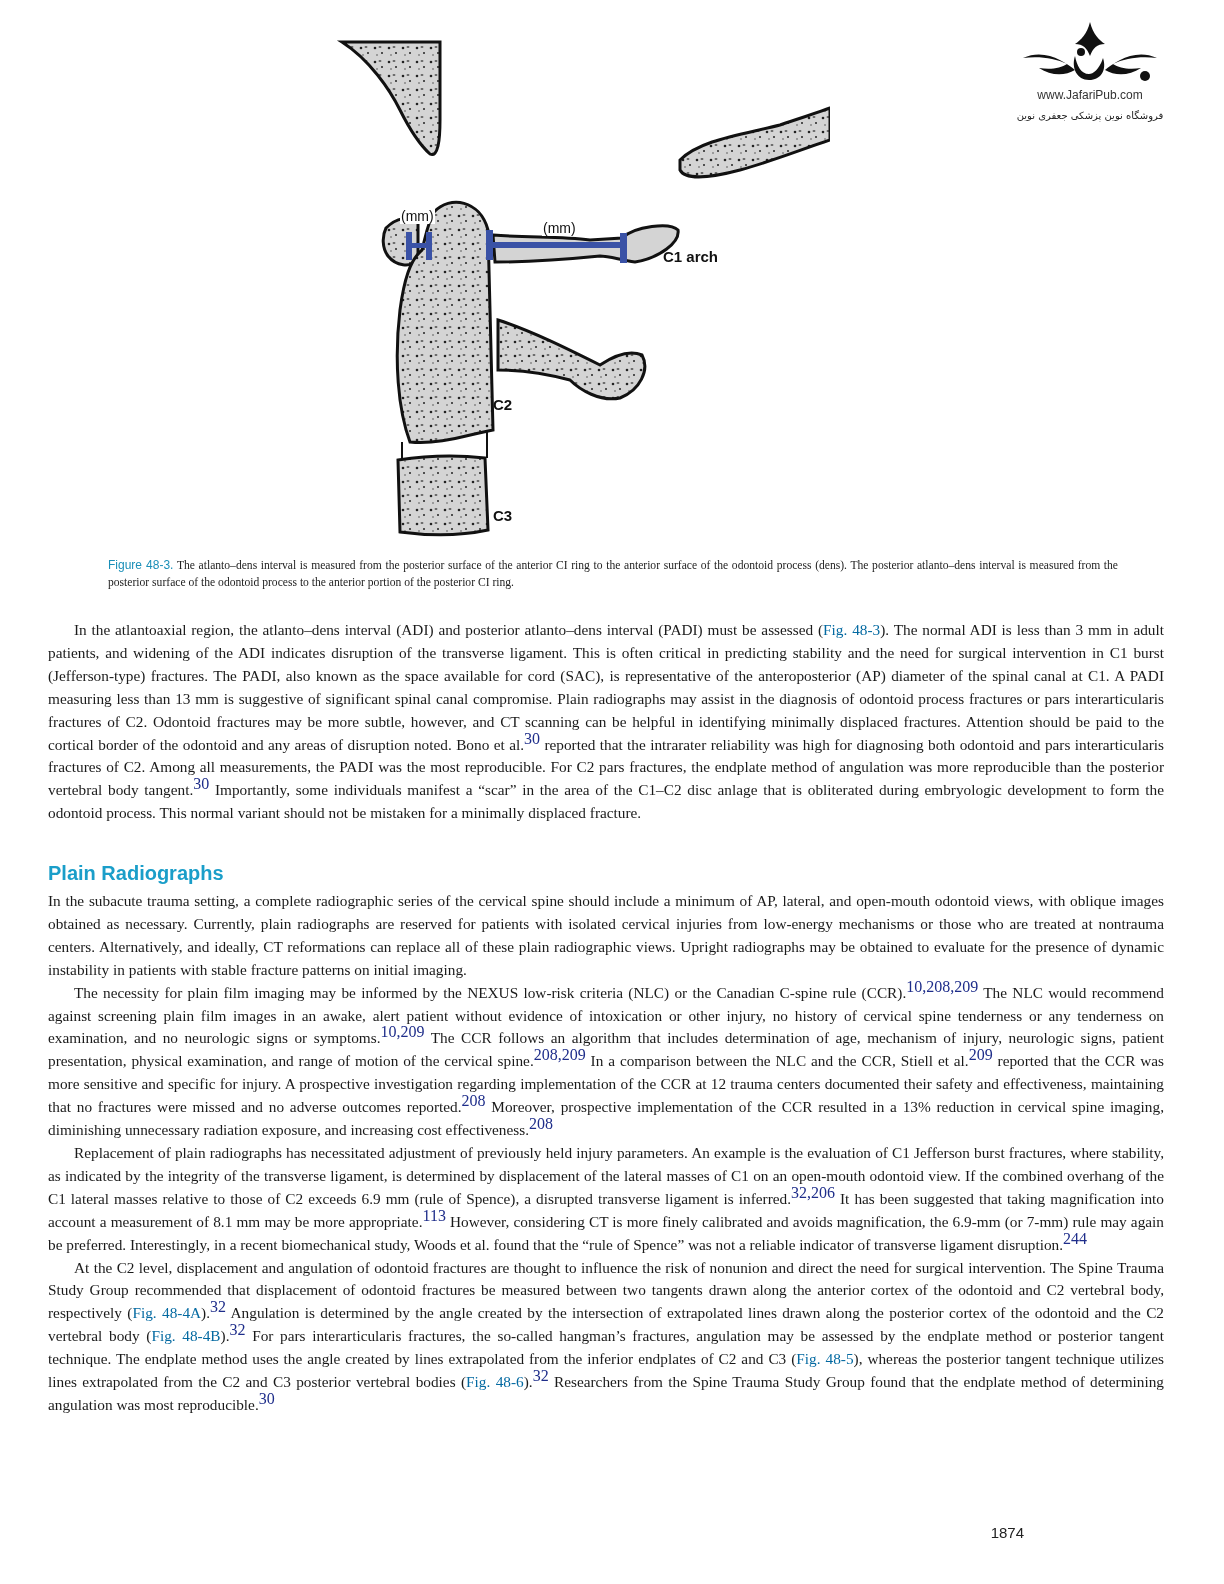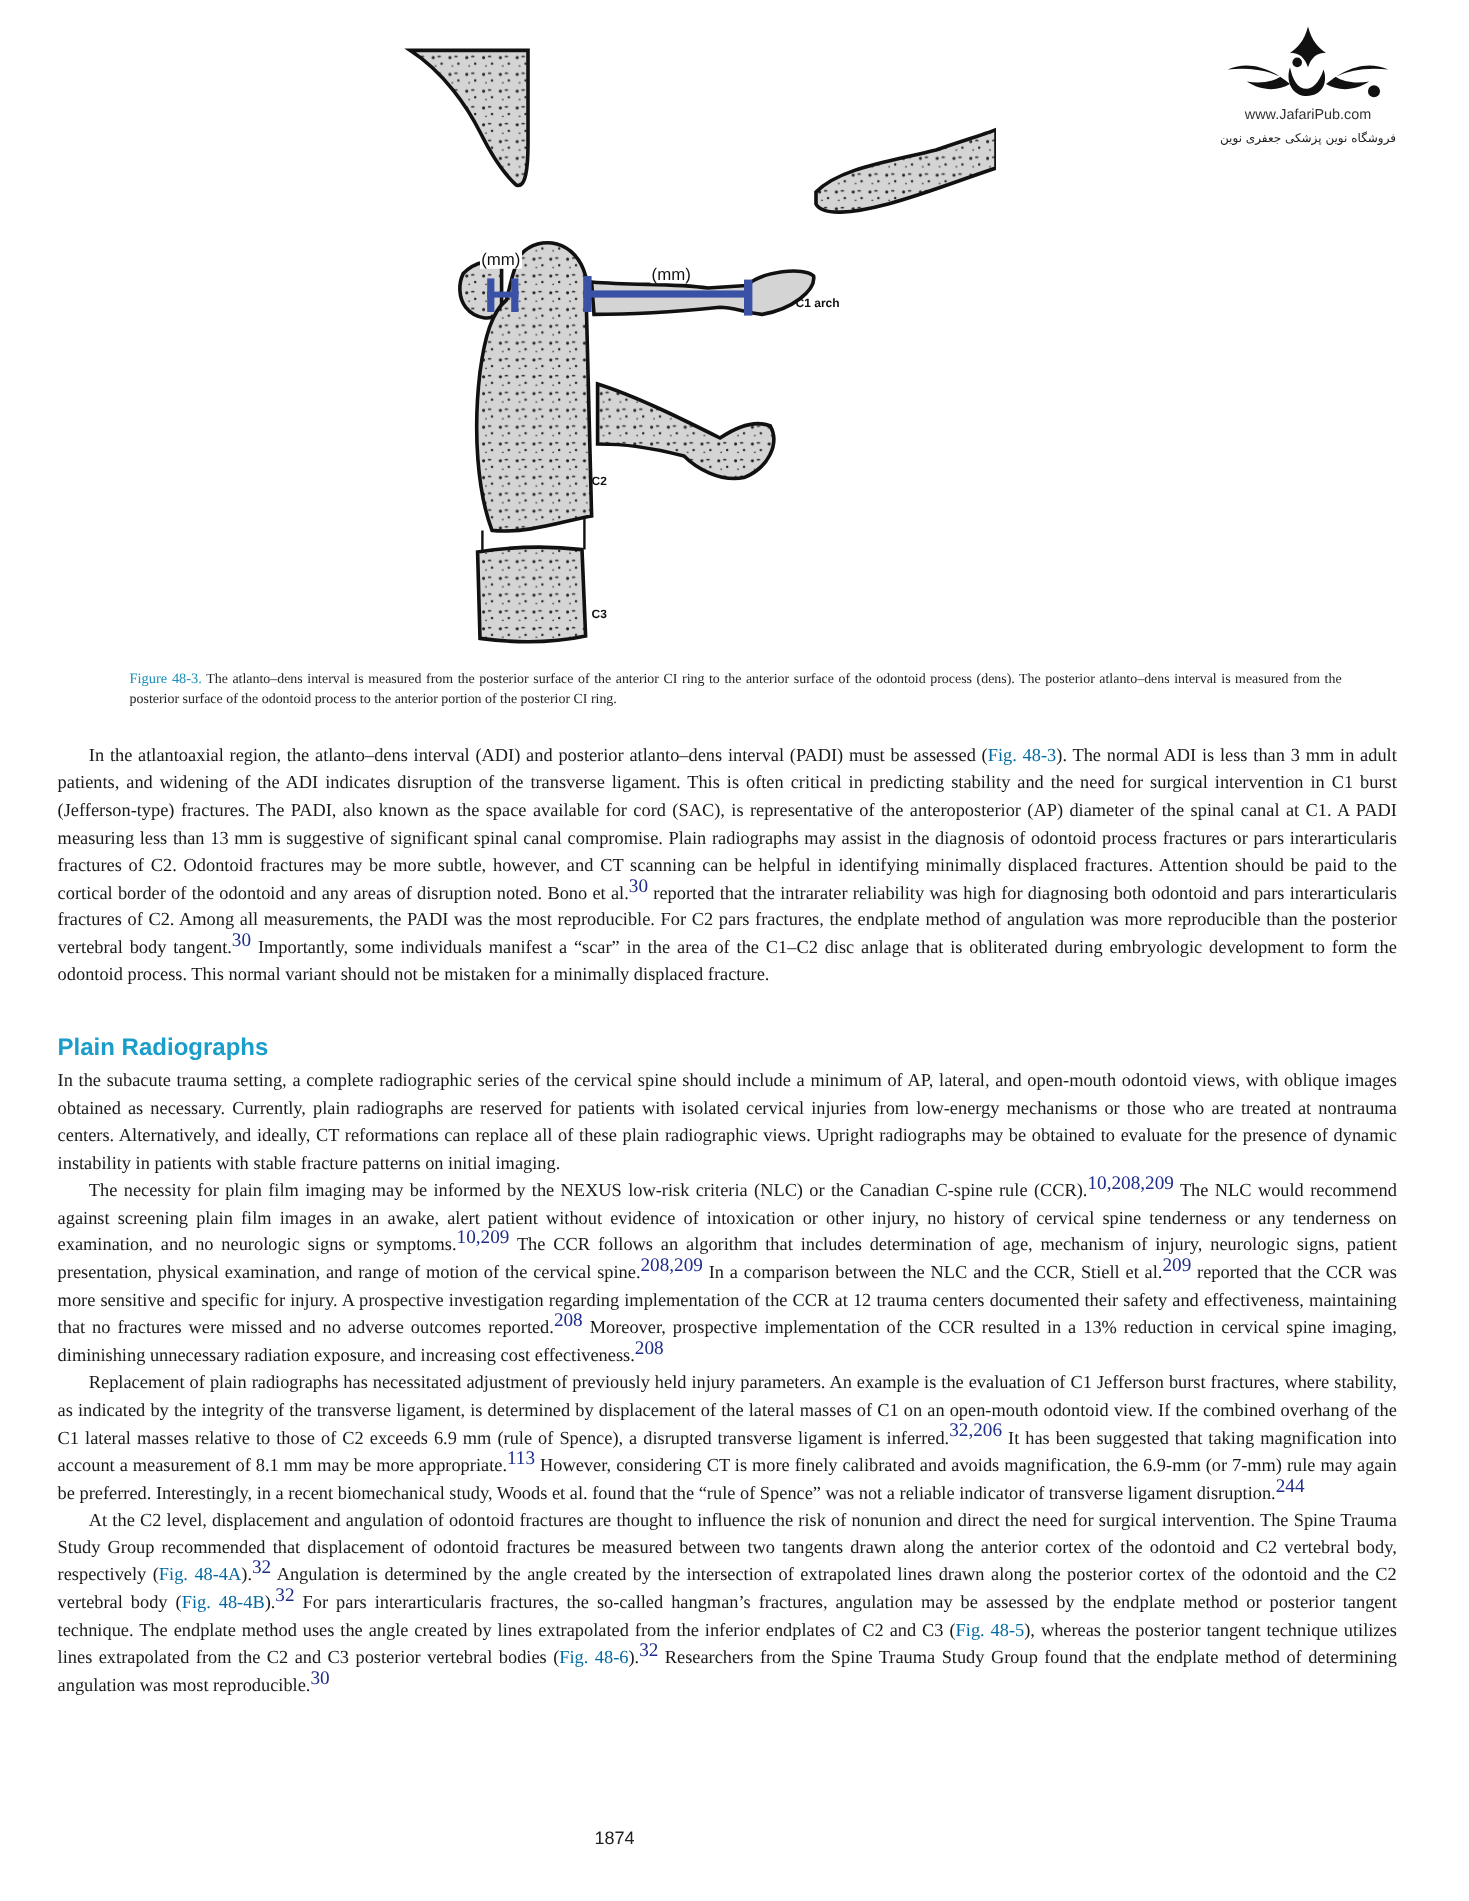--- a/index.html
+++ b/index.html
@@ -2,31 +2,31 @@
 <html><head>
 <meta charset="utf-8">
 <style>
   html, body { margin: 0; padding: 0; background: #ffffff; }
   body { width: 1224px; height: 1584px; position: relative; overflow: hidden; font-family: "Liberation Serif", serif; color: #1a1a1a; }
   .logo { position: absolute; left: 990px; top: 18px; width: 200px; text-align: center; }
   .logo svg { display: block; margin: 0 auto; }
   .logo .url { font-family: "Liberation Sans", sans-serif; font-size: 12px; color: #333; margin-top: 0px; }
   .logo .persian { font-family: "DejaVu Sans", sans-serif; font-size: 10px; color: #222; margin-top: 8px; direction: rtl; }
   .figure { position: absolute; left: 330px; top: 30px; width: 500px; height: 520px; }
-  .fig-label { position: absolute; font-family: "Liberation Sans", sans-serif; font-weight: bold; font-size: 10px; color: #111; }
+  .fig-label { position: absolute; font-family: "Liberation Sans", sans-serif; font-weight: bold; font-size: 15px; color: #111; }
   .fig-mm { position: absolute; font-family: "Liberation Sans", sans-serif; font-size: 14px; color: #111; background: #fff; padding: 0 1px; }
   .caption { position: absolute; left: 108px; top: 557px; width: 1010px; font-size: 11.6px; line-height: 17px; text-align: justify; color: #222; }
-  .caption .fig-num { font-family: Liberation Serif, serif; color: #1a8fb8; font-size: 12px; }
+  .caption .fig-num { font-family: Liberation Sans, sans-serif; color: #1a8fb8; font-size: 12px; }
   .body-text { position: absolute; left: 48px; width: 1116px; font-size: 15.3px; line-height: 22.9px; text-align: justify; }
   .body-text p { margin: 0; text-indent: 26px; }
   .body-text p.noindent { text-indent: 0; }
   .ref { color: #1e2d8a; font-size: 16px; vertical-align: 6px; line-height: 0; }
   .figref { color: #0369a1; }
   .heading { position: absolute; left: 48px; top: 862px; font-family: "Liberation Sans", sans-serif; font-weight: bold; color: #1a9ec9; font-size: 20px; }
-  .page-num { position: absolute; left: 0; width: 1024px; top: 1524px; text-align: center; font-family: "Liberation Sans", sans-serif; font-size: 15px; color: #222; }
+  .page-num { position: absolute; left: 0; width: 1024px; top: 1524px; text-align: right; font-family: "Liberation Sans", sans-serif; font-size: 15px; color: #222; }
 </style>
 </head>
 <body>
 
 <div class="logo">
   <svg width="150" height="70" viewBox="0 0 150 70">
     <path d="M75 4 C72 16 66 22 60 26 C68 26 72 30 75 38 C78 30 82 26 90 26 C84 22 78 16 75 4 Z" fill="#111"></path>
     <path d="M8 40 C30 30 50 44 60 52 C50 58 36 58 24 50 C36 52 46 50 52 46 C40 40 24 38 8 40 Z" fill="#111"></path>
     <path d="M142 40 C120 30 100 44 90 52 C100 58 114 58 126 50 C114 52 104 50 98 46 C110 40 126 38 142 40 Z" fill="#111"></path>
     <circle cx="66" cy="34" r="4" fill="#111"></circle>

